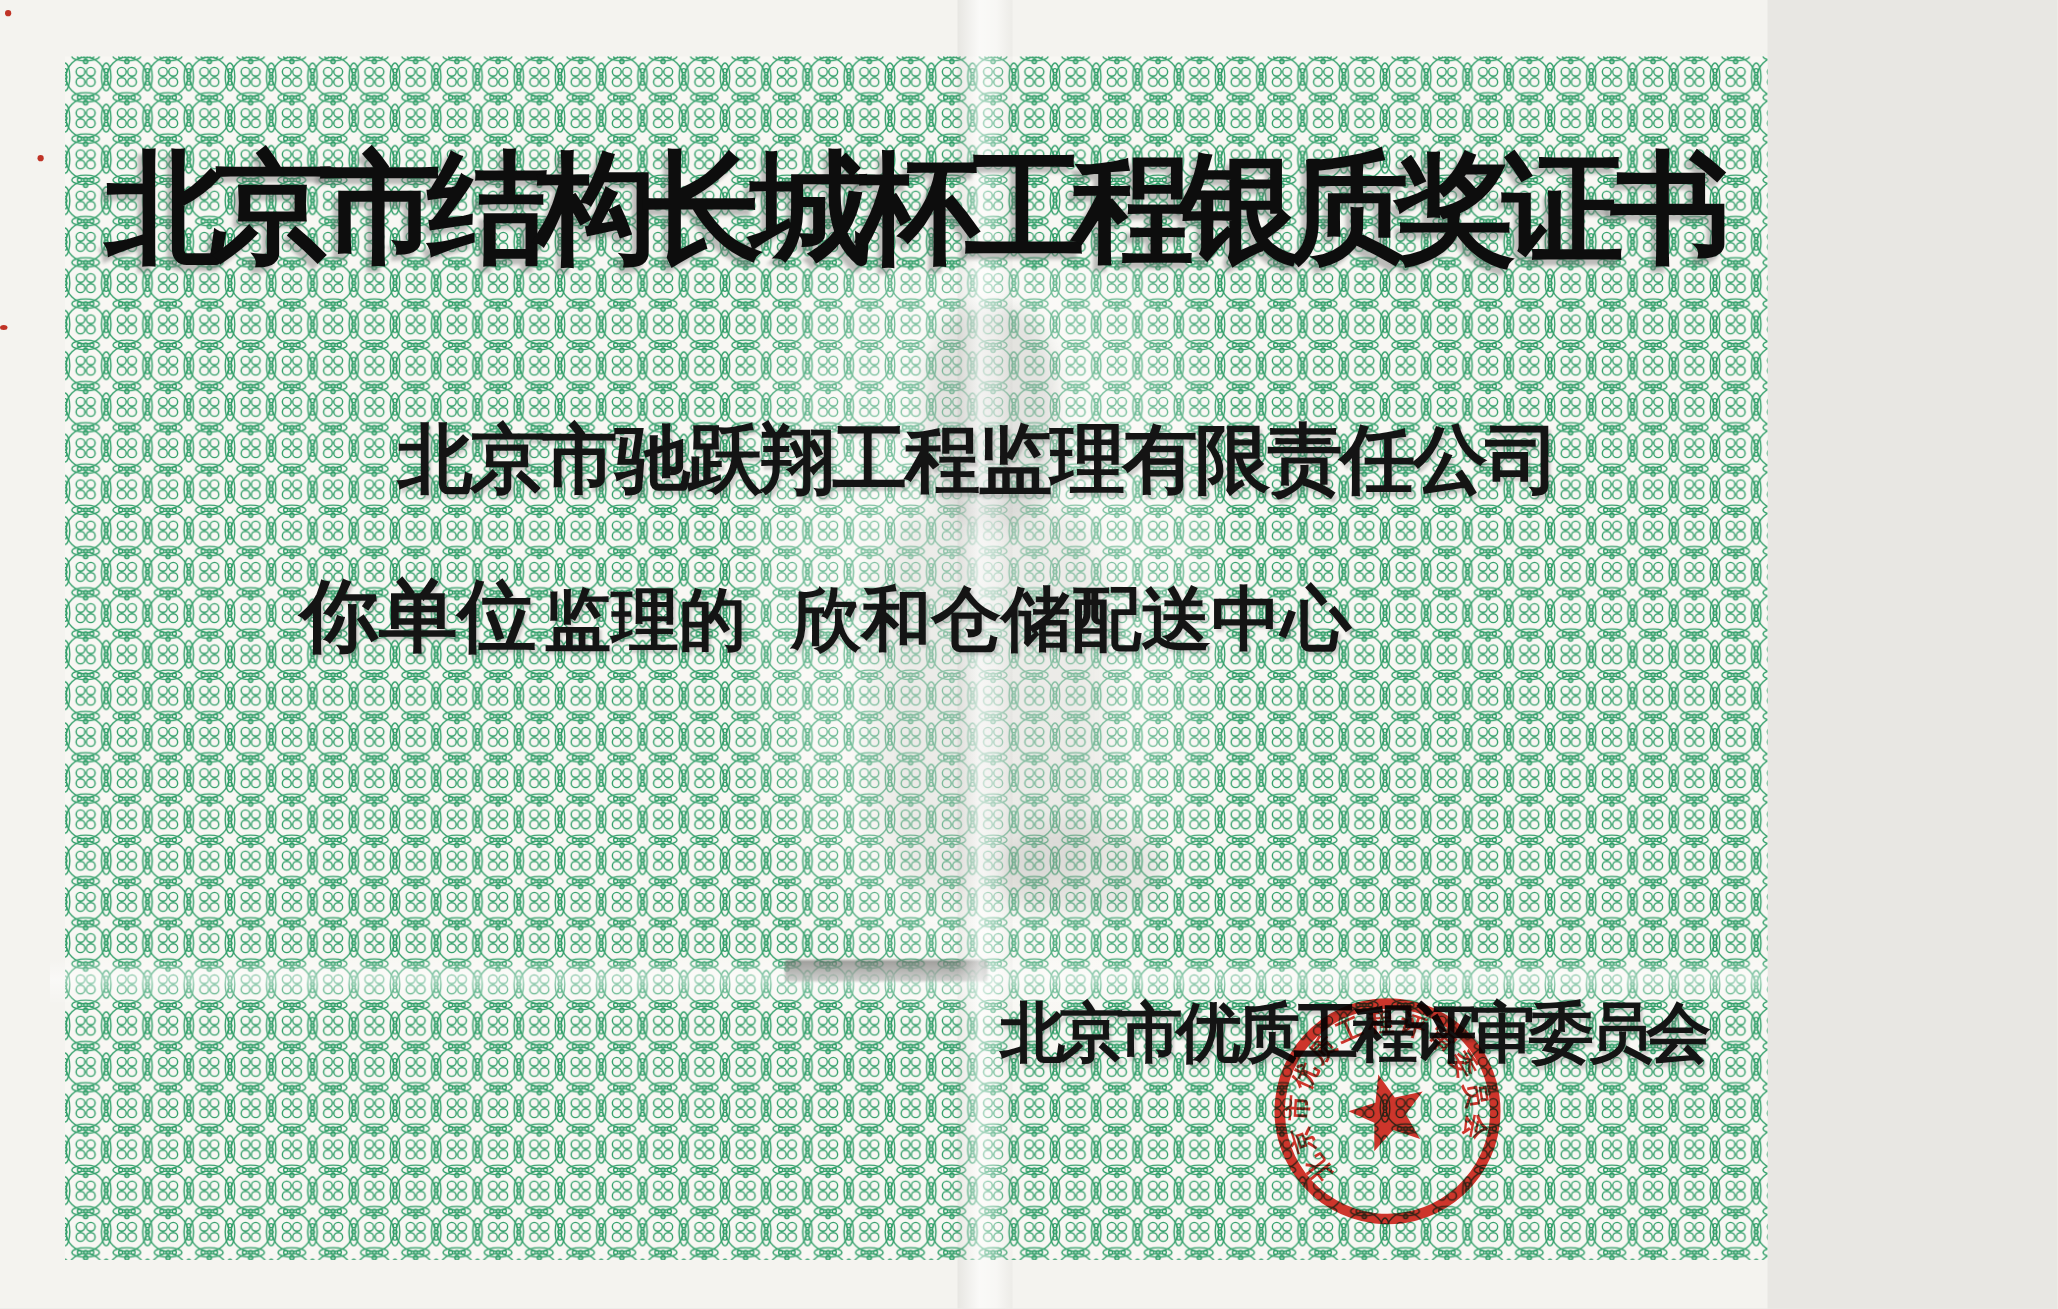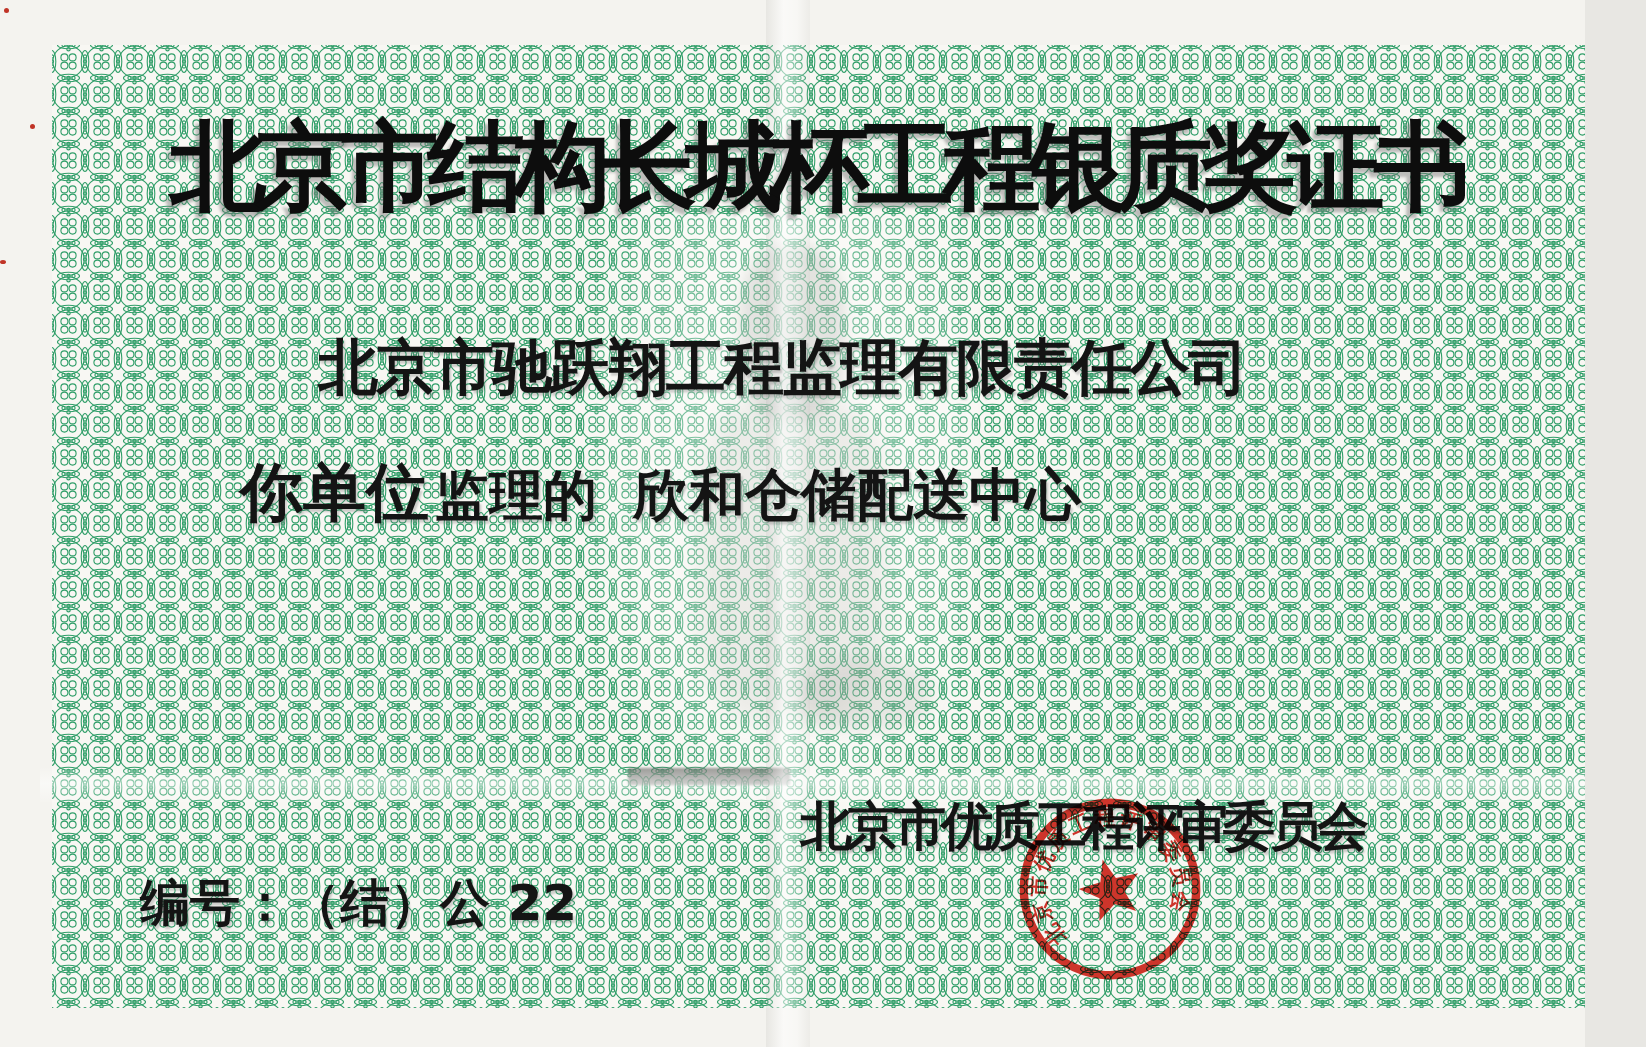--- a/index.html
+++ b/index.html
@@ -1,18 +1,18 @@
 <!DOCTYPE html>
 <html><head>
 <meta charset="utf-8">
 <style>
   html,body{margin:0;padding:0;background:#e8e7e3;}
   #page{
     position:relative;
-    width:1585px;height:1047px;
+    width:1414px;height:1047px;
     background:#f4f3ef;
     overflow:hidden;
     font-family:"DejaVu Sans", sans-serif;
   }
   .abs{position:absolute;}
   .ink{color:#141414;text-shadow:2px 3px 2px rgba(110,110,110,0.30);white-space:nowrap;}
   .title{
     left:0;right:0;top:103px;
     text-align:center;
     transform:translateX(22px);
@@ -130,23 +130,20 @@
 
   <div class="abs title textlayer">北京市结构长城杯工程银质奖证书</div>
 
   <div class="abs ink line3 textlayer">
     <span class="unit">你单位</span><span class="sup">监理的</span><span class="proj">欣和仓储配送中心</span>
   </div>
 
   <div class="abs ink company textlayer">北京市驰跃翔工程监理有限责任公司</div>
 
 
-  <div class="abs ink serial textlayer">
-    <span>编号：</span><span>（结）公 22</span>
-  </div>
 
   <div class="abs ink committee textlayer">北京市优质工程评审委员会</div>
 
 
   <div class="abs seal-wrap">
     <svg width="196" height="200" viewBox="0 0 200 200">
       <g transform="rotate(-15 100 100)" fill="none">
         <circle cx="100" cy="100" r="88" stroke="#d0251b" stroke-width="8.5"></circle>
         <path id="sealArc" d="M 47.5 140 A 66 66 0 1 1 152.5 140" fill="none" stroke="none"></path>
         <text font-size="21" font-weight="bold" fill="#d0251b" letter-spacing="3" font-family="DejaVu Sans, sans-serif">

